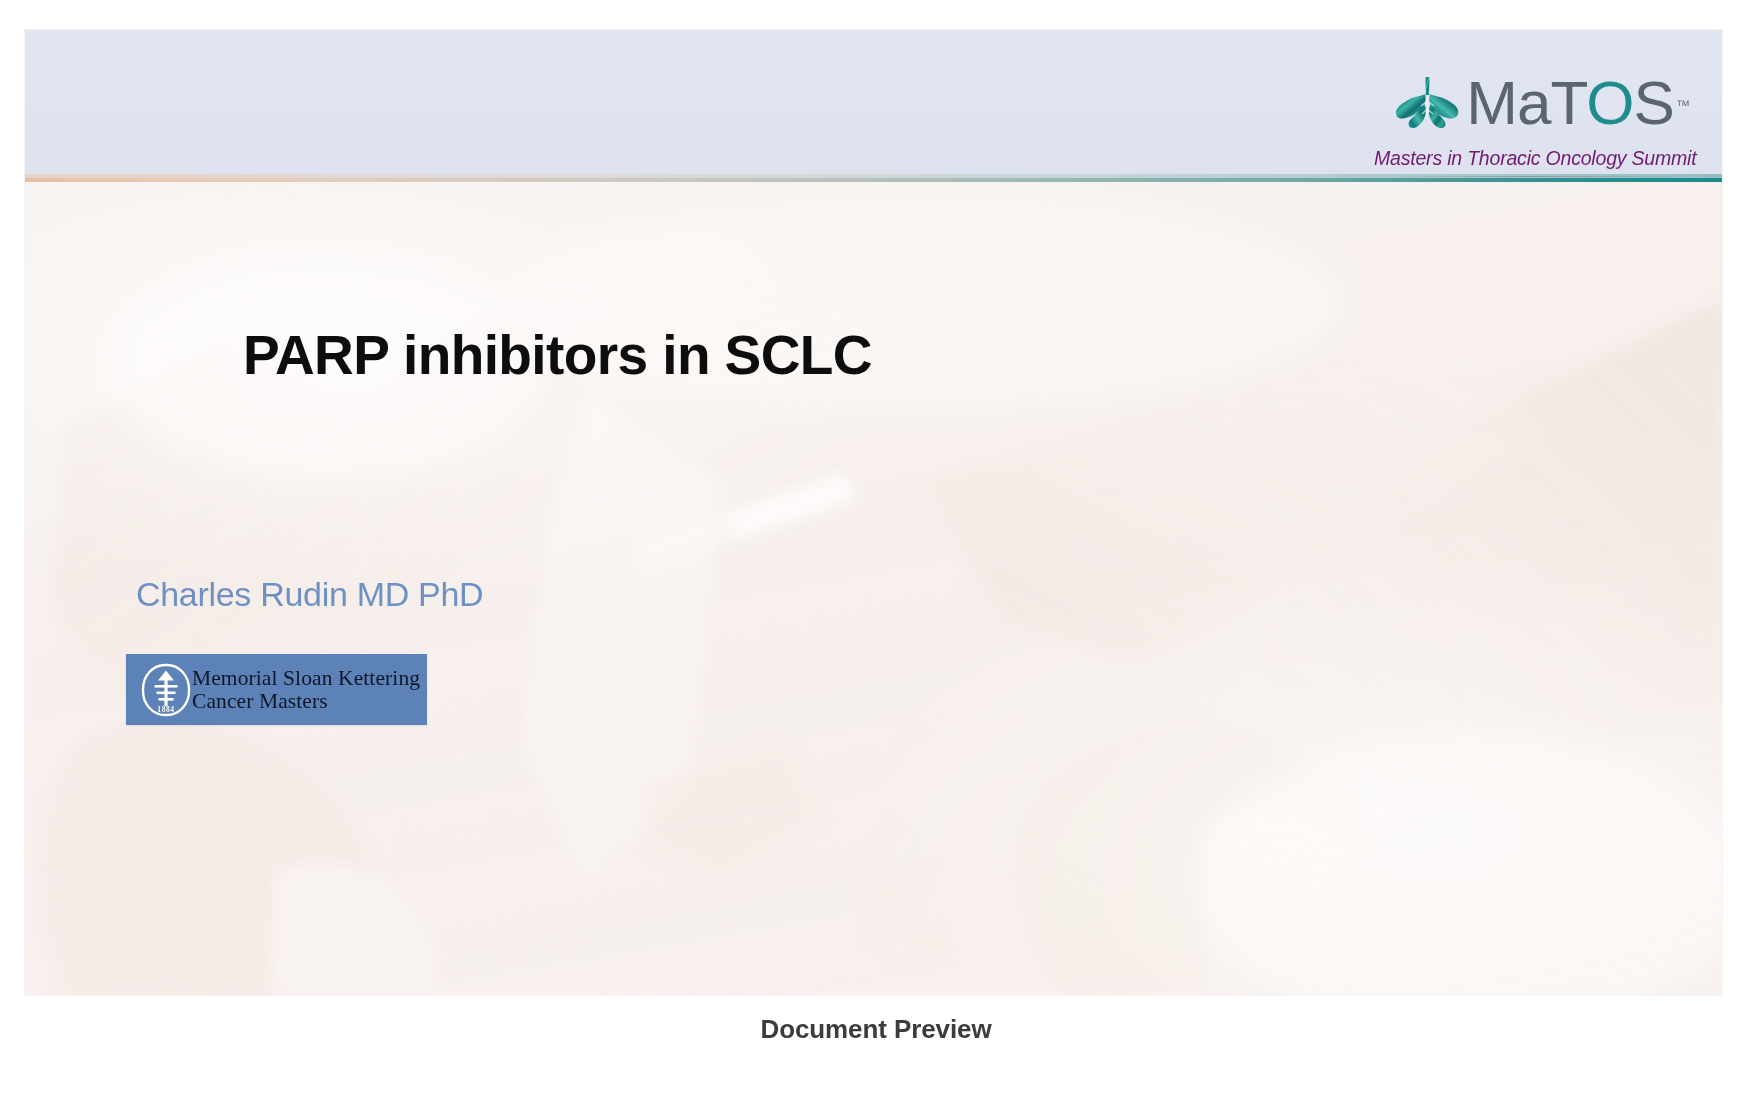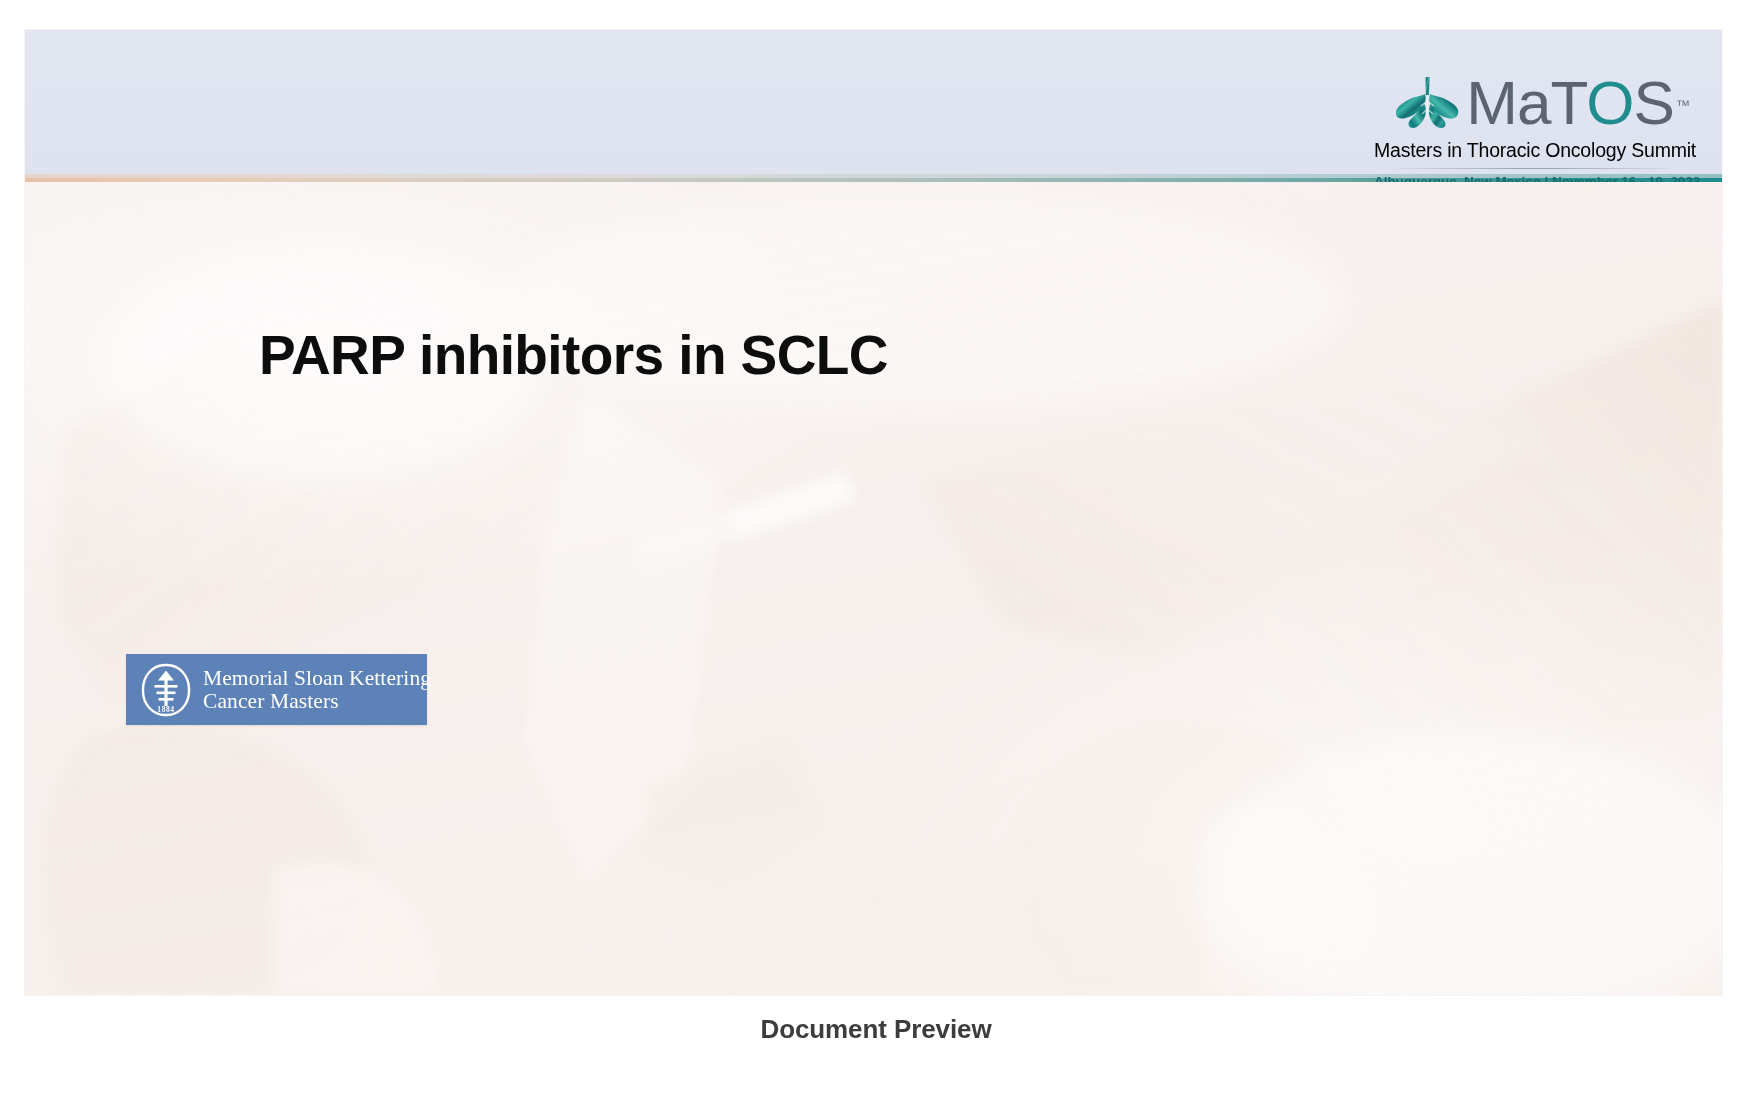--- a/index.html
+++ b/index.html
@@ -71,24 +71,25 @@
   }
   .matos-word .o-fill {
     color:#1f8d8e;
   }
   .tm {
     position:absolute; top:2px; right:-16px;
     font-size:14px; font-weight:400; color:#6a727d;
     letter-spacing:0;
   }
   .matos-sub {
-    margin-top:3px;
+    margin-top:11px;
     font-size:19.5px; font-weight:400;
-    color:#000000; letter-spacing:-0.2px;
-    white-space:nowrap;
+    color:#701a75; letter-spacing:-0.2px;
+    white-space:nowrap;
+    font-style:italic;
   }
   .matos-divline {
     margin:6px auto 5px;
     width:272px; height:1px;
     background:linear-gradient(90deg,rgba(160,165,180,.15),rgba(140,146,162,.85),rgba(160,165,180,.15));
   }
   .matos-loc {
     font-size:13.5px; font-weight:700;
     color:#146b6d; letter-spacing:-0.05px;
     white-space:nowrap;
@@ -112,21 +113,20 @@
       linear-gradient(170deg, rgba(248,243,241,.30) 0%, rgba(246,240,238,.10) 45%, rgba(249,244,241,.42) 100%);
   }
 
   
   .slide-title {
     position:absolute; left:218px; top:293px;
     font-size:55px; font-weight:700;
     color:#0d0d0d; letter-spacing:-0.6px;
     white-space:nowrap;
     text-shadow:0 1px 1px rgba(255,255,255,.35);
-    margin-left:16px;
   }
 
   
   .author {
     position:absolute; left:111px; top:545px;
     font-size:34px; font-weight:400;
     color:#6e91c4; letter-spacing:-0.3px;
     white-space:nowrap;
   }
 
@@ -134,22 +134,21 @@
   .msk {
     position:absolute; left:101px; top:624px;
     width:301px; height:71px;
     background:#5c82b7;
     display:flex; align-items:center;
     padding-left:14px;
     box-shadow:0 1px 2px rgba(0,0,0,.10);
   }
   .msk-emblem { width:52px; height:54px; flex:0 0 auto; }
   .msk-text {
-    margin-left:11px;
-    color:#ffffff;
+    color:#0f172a;
     font-family:"Liberation Serif", serif;
     font-size:21.5px; line-height:23px;
     letter-spacing:0.1px;
     white-space:nowrap;
   }
 
   
   .doc-caption {
     position:absolute; left:0; top:1014px;
     width:100%; text-align:center;
@@ -281,20 +280,21 @@
             <ellipse cx="1450" cy="700" rx="280" ry="150" fill="#ffffff"></ellipse>
             <ellipse cx="900" cy="120" rx="420" ry="110" fill="#fffdfb"></ellipse>
           </g>
         </svg>
       </div>
       <div class="bg-wash"></div>
     </div>
 
     <div class="slide-title">PARP inhibitors in SCLC</div>
 
+    <div class="author">Charles Rudin MD PhD</div>
 
     <div class="msk">
       <span class="msk-emblem">
         <svg viewBox="0 0 52 54" xmlns="http://www.w3.org/2000/svg">
           <rect x="3" y="2" width="46" height="50" rx="22" ry="24" fill="none" stroke="#ffffff" stroke-width="2.4"></rect>
 
           <rect x="24.4" y="12" width="3.2" height="31" fill="#ffffff"></rect>
 
           <path d="M26 7.5 L34 17.5 L18 17.5 Z" fill="#ffffff"></path>
 

